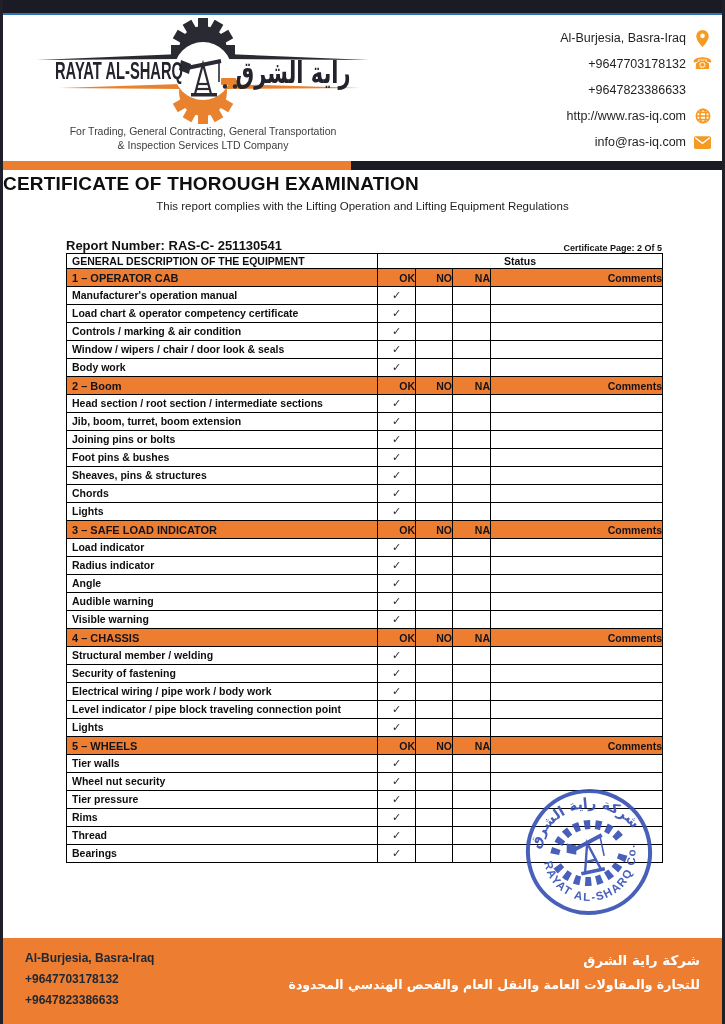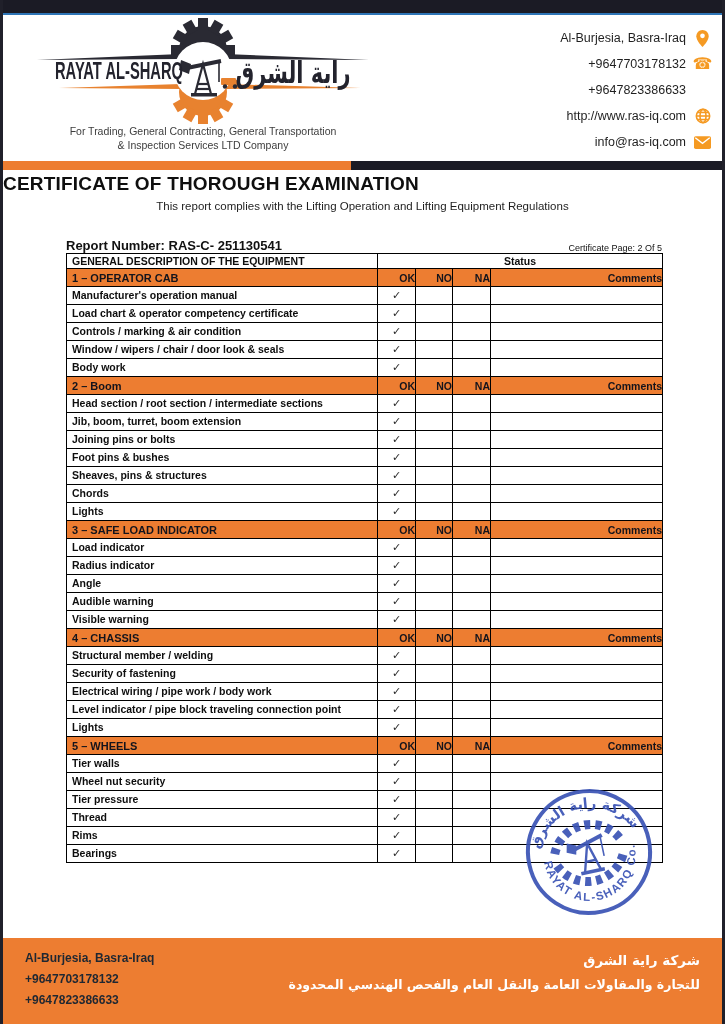--- a/index.html
+++ b/index.html
@@ -29,21 +29,21 @@
   .divider .seg-dark { flex:1; background:#1B1B25; }
   
   .cert-title { position:absolute; left:0; top:173px; width:100%; text-align:left;
     font-size:19px; font-weight:bold; color:#0F0F0F; letter-spacing:.2px; }
   .cert-subtitle { position:absolute; left:0; top:200px; width:100%; text-align:center;
     font-size:11.5px; color:#1E1E1E; }
   
   .report-line { position:absolute; left:63px; top:238px; width:596px;
     display:flex; justify-content:space-between; align-items:flex-end; }
   .report-number { font-size:13px; font-weight:bold; color:#111; }
-  .cert-page { font-size:9px; font-weight:normal; color:#111; }
+  .cert-page { font-size:9px; font-weight:bold; color:#111; }
   
   table.insp { position:absolute; left:63px; top:253px; width:596px;
     border-collapse:collapse; table-layout:fixed; }
   table.insp td { border:1px solid #000; vertical-align:middle; overflow:hidden; }
   td.desc-hdr { font-size:10.5px; font-weight:bold; color:#0E0E0E; padding:1px 5px; height:15px; }
   td.status-hdr { font-size:10.5px; font-weight:bold; color:#0E0E0E; text-align:center; height:15px; }
   tr.sec td { background:#ED7D31; height:18px; font-weight:bold; color:#14141C;margin-left:8px; }
   td.sec-title { font-size:11px; padding:0 5px; }
   td.sec-col { font-size:10.5px; text-align:right; }
   td.lbl { font-size:10.5px; font-weight:bold; color:#0E0E0E; padding:1px 5px; height:17px; line-height:15px; }
@@ -407,28 +407,28 @@
           <td></td>
         </tr>
         <tr>
           <td class="lbl">Tier pressure</td>
           <td class="chk">✓</td>
           <td></td>
           <td></td>
           <td></td>
         </tr>
         <tr>
+          <td class="lbl">Rims</td>
+          <td class="chk">✓</td>
+          <td></td>
+          <td></td>
+          <td></td>
+        </tr>
+        <tr>
           <td class="lbl">Thread</td>
-          <td class="chk">✓</td>
-          <td></td>
-          <td></td>
-          <td></td>
-        </tr>
-        <tr>
-          <td class="lbl">Rims</td>
           <td class="chk">✓</td>
           <td></td>
           <td></td>
           <td></td>
         </tr>
         <tr>
           <td class="lbl">Bearings</td>
           <td class="chk">✓</td>
           <td></td>
           <td></td>

